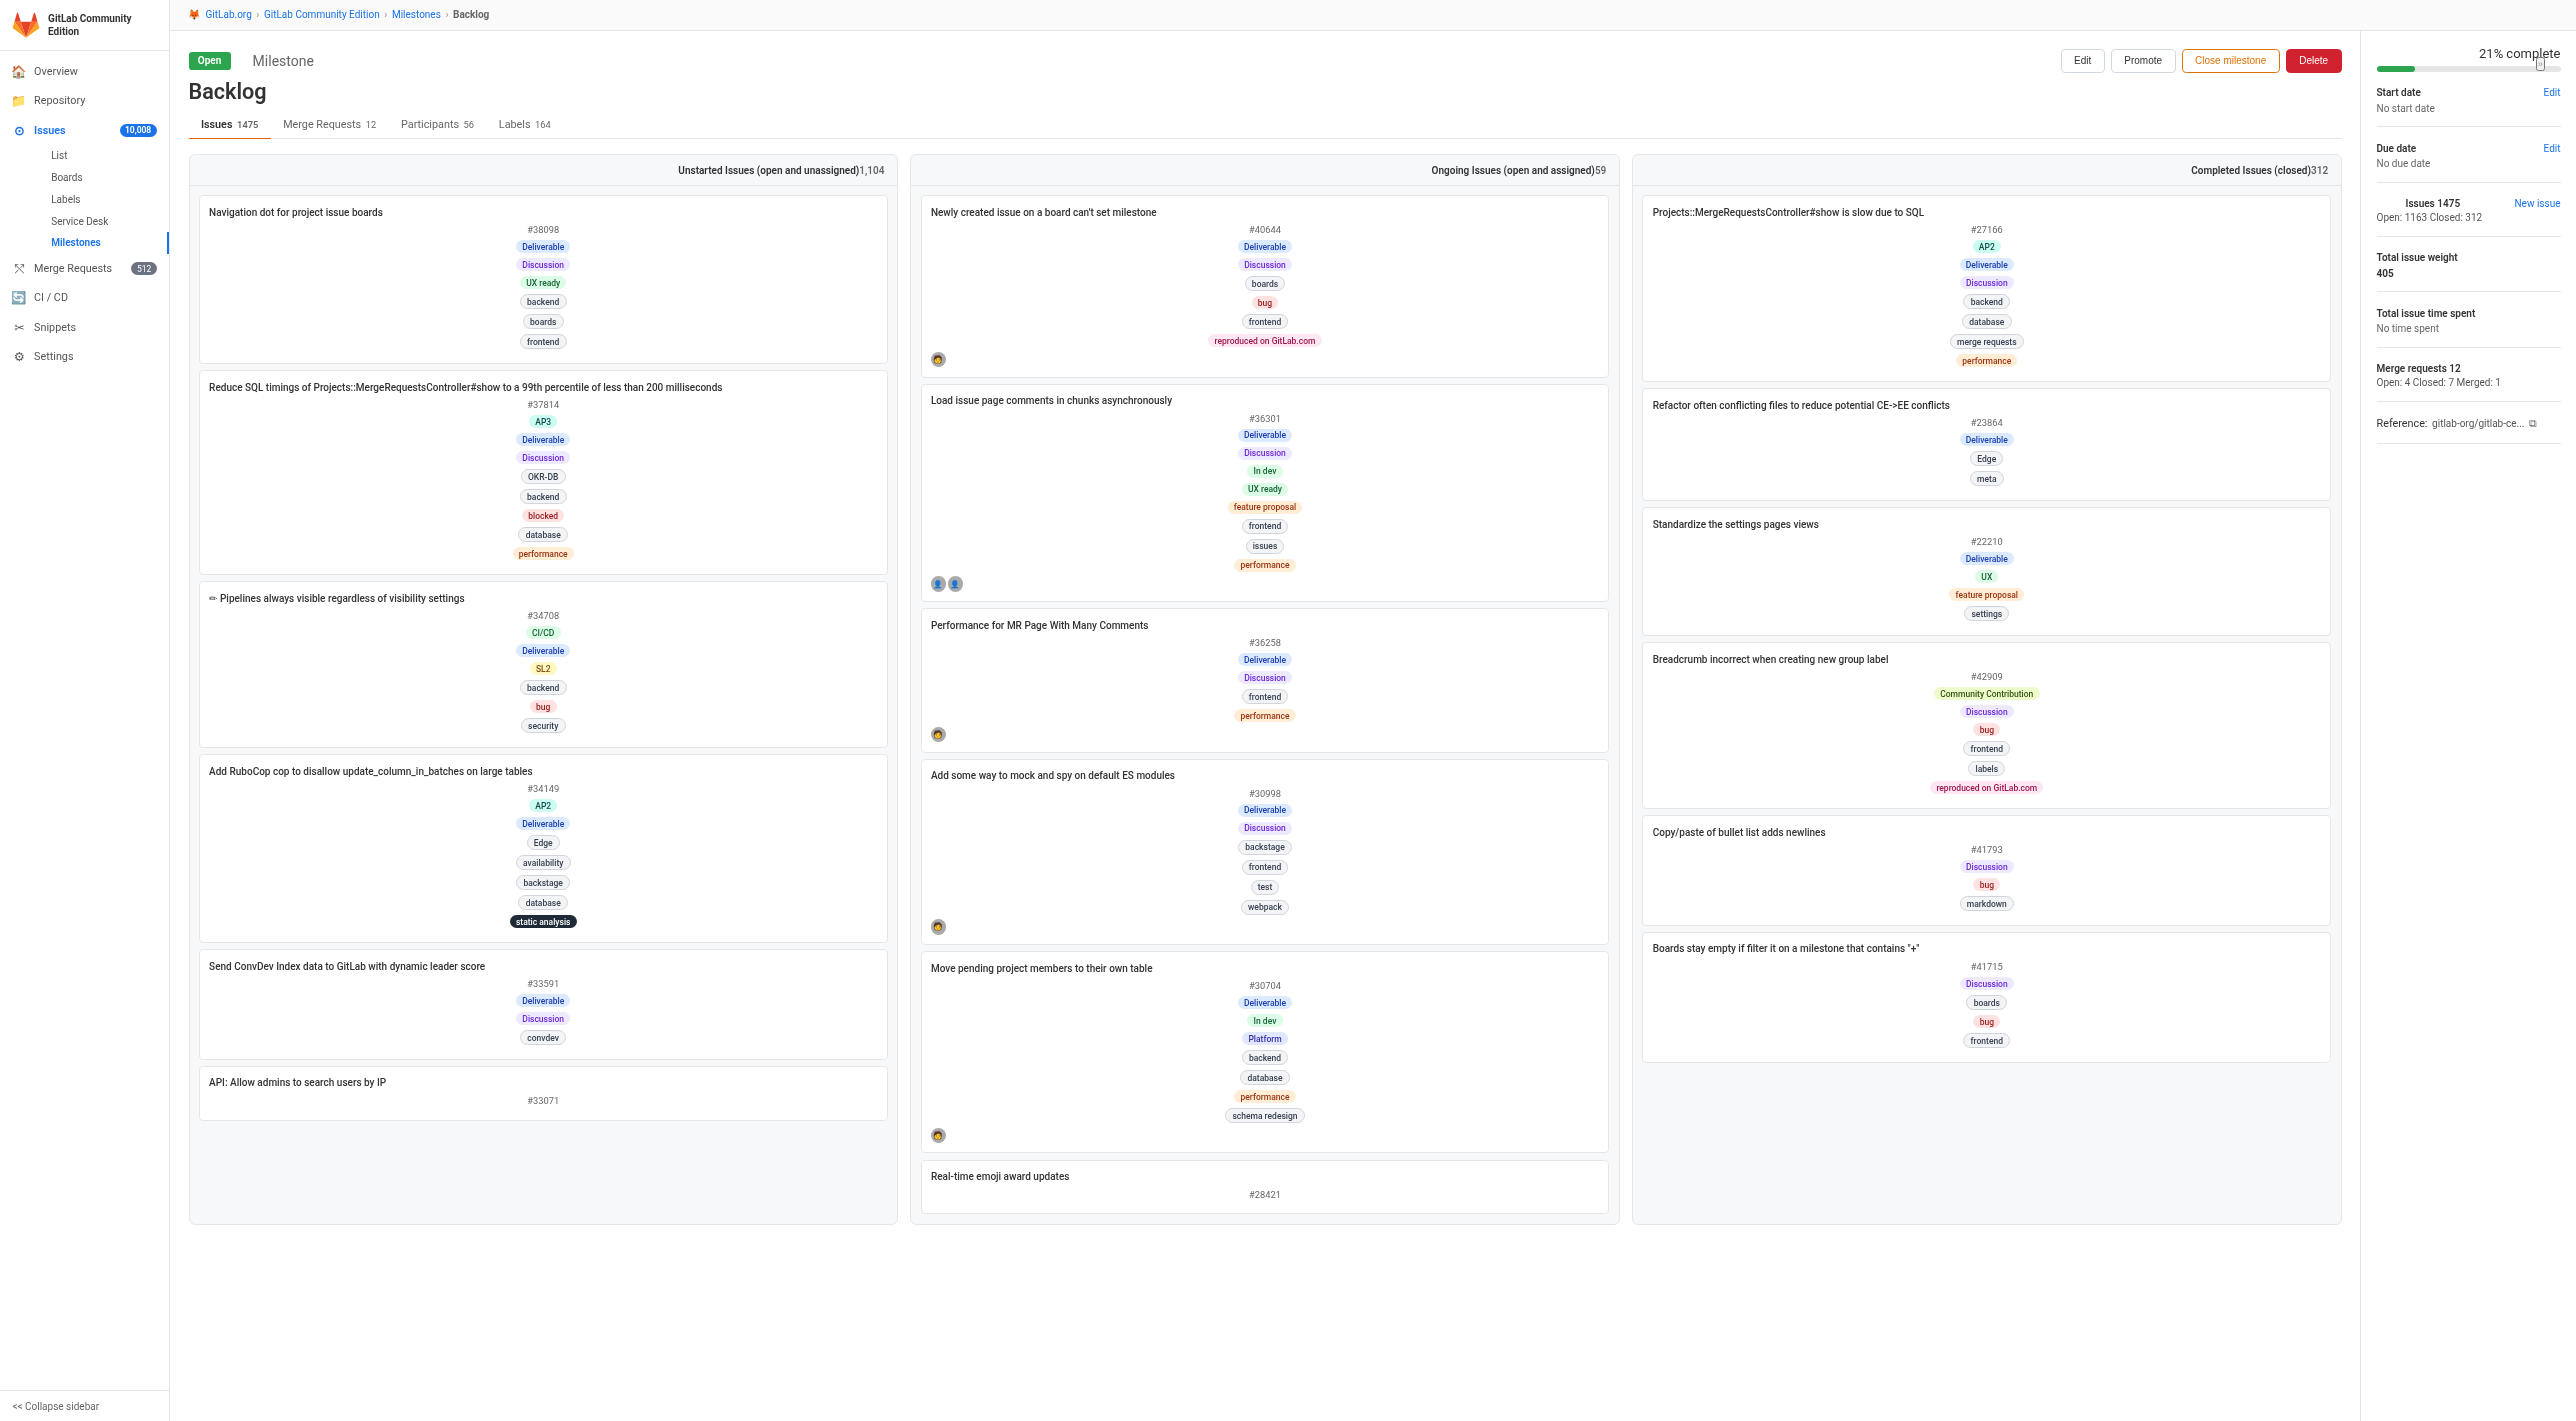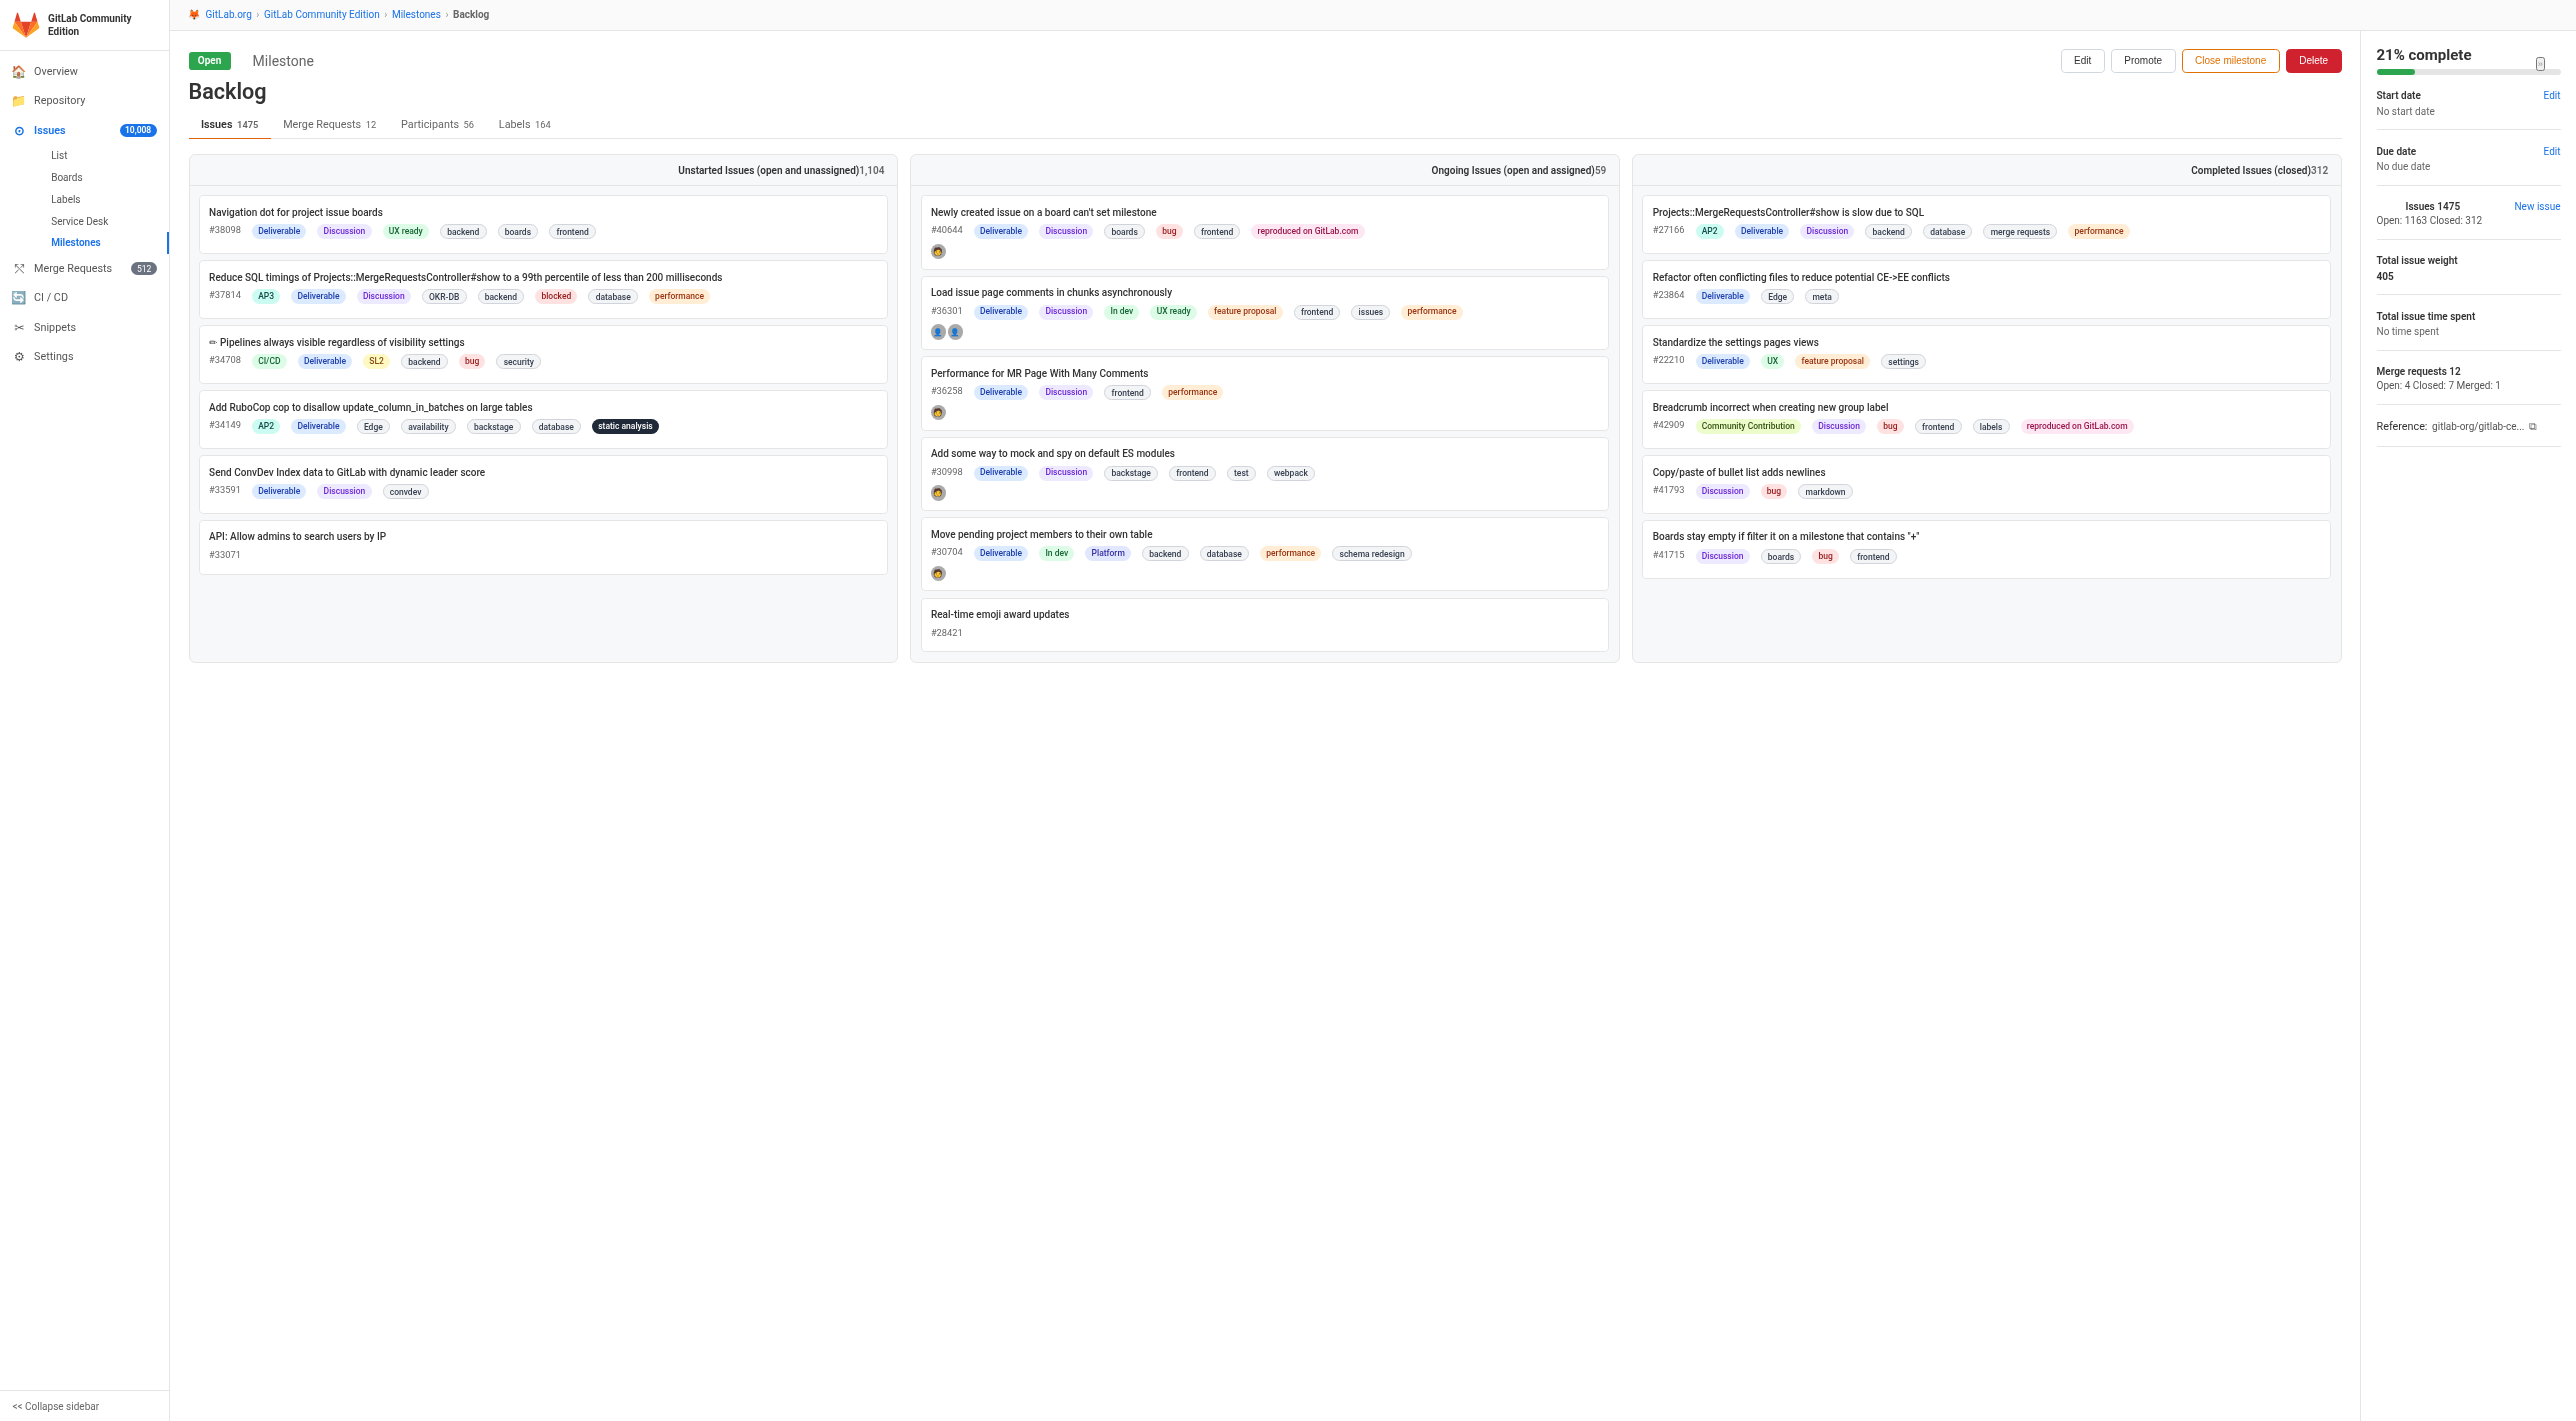--- a/index.html
+++ b/index.html
@@ -52,42 +52,42 @@
     .board-container { display: flex; gap: 12.4px; min-width: 0; }
     .board-col { flex: 1; min-width: 0; background: #f6f8fa; border-radius: 6.2px; padding: 0; border: 0.8px solid #e5e5e5; display: flex; flex-direction: column; max-height: calc(100vh - 216px); overflow: hidden; }
     .board-col-header { display: flex; align-items: center; justify-content: flex-end; padding: 9.3px 12.4px; background: #f6f8fa; border-bottom: 0.8px solid #e5e5e5; border-radius: 6.2px 6.2px 0 0; }
     .board-col-title { font-size: 10px; font-weight: 600; color: #333; }
     .board-col-count { font-size: 10px; color: #666; font-weight: 600; }
     .board-col-body { flex: 1; overflow-y: auto; padding: 9.3px 9.3px; display: flex; flex-direction: column; gap: 6.2px; }
 
     
     .issue-card { background: #fff; border: 0.8px solid #e5e5e5; border-radius: 4.6px; padding: 9.3px; cursor: pointer; }
     .issue-title { font-size: 10px; color: #333; margin-bottom: 4.6px; line-height: 1.4; font-weight: 500; }
-    .issue-meta { display: flex; flex-wrap: wrap; gap: 11px; margin-bottom: 4.6px; }
+    .issue-meta { display: flex; align-items: center; flex-wrap: wrap; gap: 5px; margin-bottom: 4.6px; flex-direction: column; }
     .issue-id { font-size: 9.3px; color: #666; }
     .tag { font-size: 8.5px; padding: 1.5px 6.2px; border-radius: 7.7px; font-weight: 500; white-space: nowrap; }
     .tag-blue { background: #dbeafe; color: #1e40af; }
     .tag-purple { background: #ede9fe; color: #6d28d9; }
     .tag-green { background: #dcfce7; color: #166534; }
     .tag-orange { background: #ffedd5; color: #9a3412; }
     .tag-gray { background: #f3f4f6; color: #374151; border: 0.8px solid #d1d5db; }
     .tag-red { background: #fee2e2; color: #991b1b; }
     .tag-yellow { background: #fef9c3; color: #854d0e; }
     .tag-teal { background: #ccfbf1; color: #134e4a; }
     .tag-dark { background: #1f2937; color: #fff; }
     .tag-pink { background: #fce7f3; color: #9d174d; }
     .tag-lime { background: #ecfccb; color: #365314; }
     .tag-indigo { background: #e0e7ff; color: #3730a3; }
     .issue-avatars { display: flex; gap: 1.5px; margin-top: 3.1px; }
     .avatar-sm { width: 15.5px; height: 15.5px; border-radius: 50%; background: #aaa; display: inline-flex; align-items: center; justify-content: center; font-size: 7.7px; color: #fff; }
 
     
     .right-sidebar { width: 216px; min-width: 216px; border-left: 0.8px solid #e5e5e5; padding: 15.5px 15.5px; overflow-y: auto; background: #fff; }
     .progress-section { margin-bottom: 15.5px; }
-    .progress-label { font-size: 15px; font-weight: 700; margin-bottom: 4.6px; display: flex; justify-content: flex-start; }
+    .progress-label { font-size: 13px; font-weight: 400; margin-bottom: 4.6px; display: flex; justify-content: flex-end; }
     .progress-bar-bg { background: #e5e5e5; border-radius: 3.1px; height: 6.2px; }
     .progress-bar-fill { background: #2da44e; height: 6.2px; border-radius: 3.1px; }
     .right-section { margin-bottom: 15.5px; border-bottom: 0.8px solid #e5e5e5; padding-bottom: 12.4px; }
     .right-section-title { font-size: 10px; font-weight: 600; color: #333; margin-bottom: 4.6px; display: flex; justify-content: space-between; align-items: center; }
     .right-section-title .edit-link { color: #1a73e8; font-weight: 400; font-size: 10px; cursor: pointer; }
     .right-value { font-size: 10px; color: #666; }
     .right-bold { font-size: 10px; font-weight: 700; color: #333; }
     .right-meta { font-size: 10px; color: #555; }
     .right-section-header { display: flex; justify-content: space-between; align-items: center; margin-bottom: 3.1px; }
     .new-issue-link { color: #1a73e8; font-size: 10px; cursor: pointer; }

